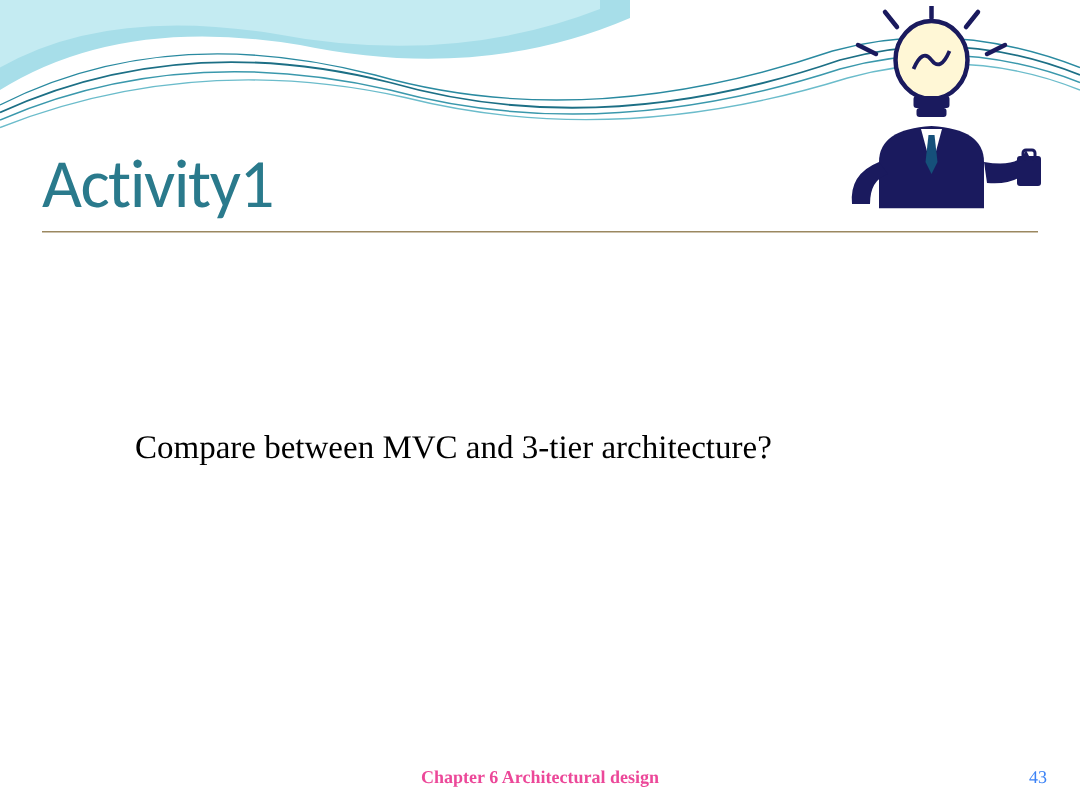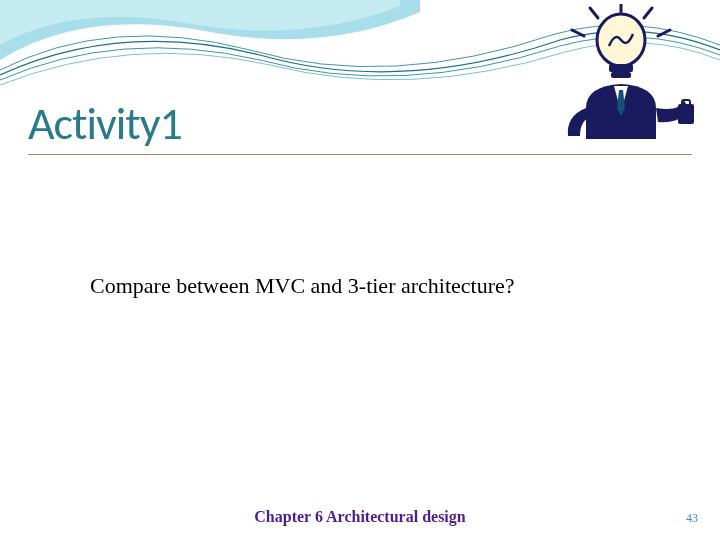--- a/index.html
+++ b/index.html
@@ -34,34 +34,34 @@
     left: 28px;
     top: 154px;
     width: 664px;
     height: 1px;
     background: #9b8860;
   }
 
   .body-text {
     position: absolute;
     left: 90px;
-    top: 273px;
+    top: 285px;
     font-size: 22px;
     color: #000;
     font-family: Georgia, 'Times New Roman', serif;
   }
 
   .footer-chapter {
     position: absolute;
     left: 0; right: 0;
     bottom: 14px;
     text-align: center;
-    font-size: 16px;
+    font-size: 12px;
     font-weight: bold;
-    color: #4c1d95;
+    color: #ec4899;
     font-family: Georgia, 'Times New Roman', serif;
   }
   .footer-page {
     position: absolute;
     right: 22px;
     bottom: 14px;
     font-size: 12px;
     color: #3b82f6;
     font-family: Georgia, 'Times New Roman', serif;
   }

